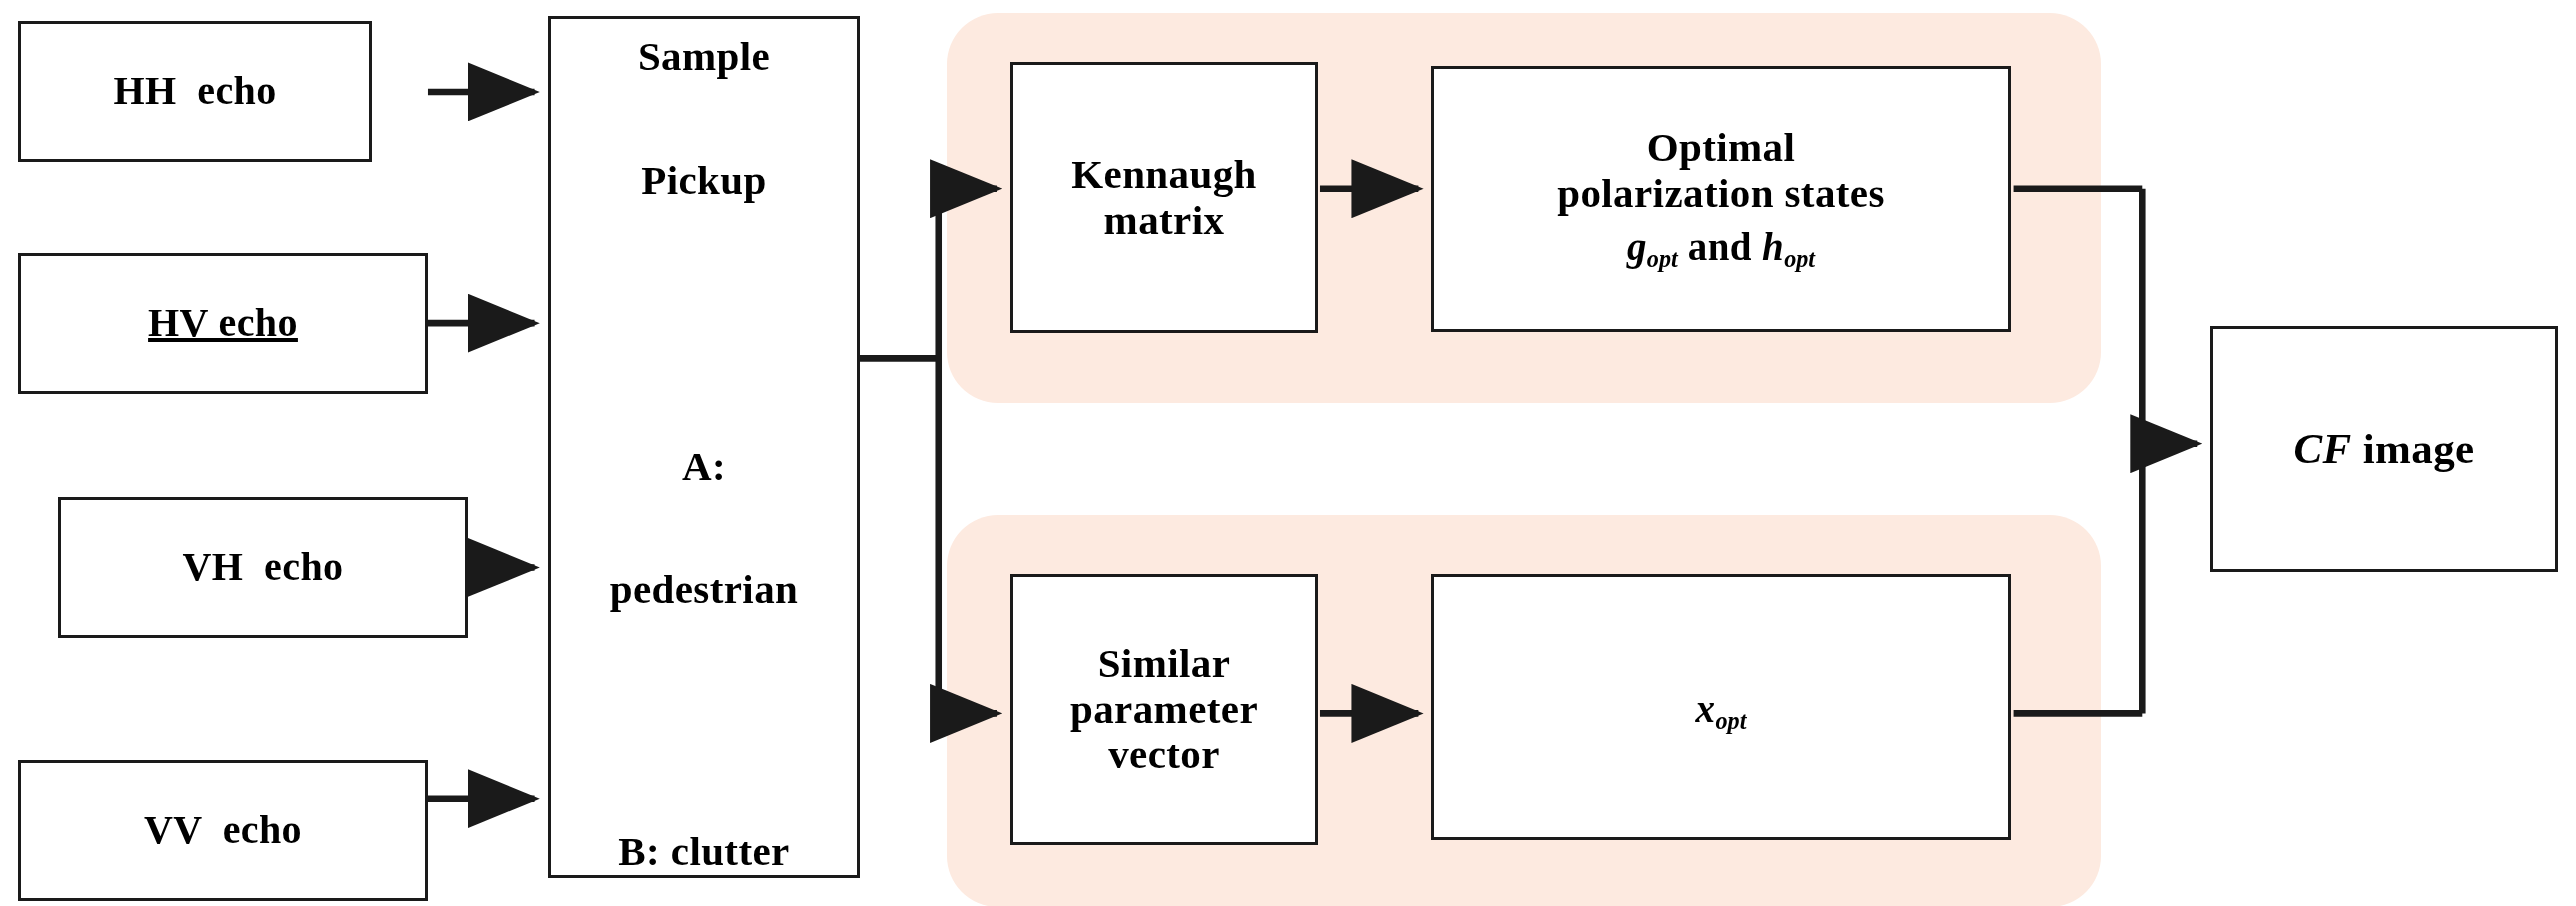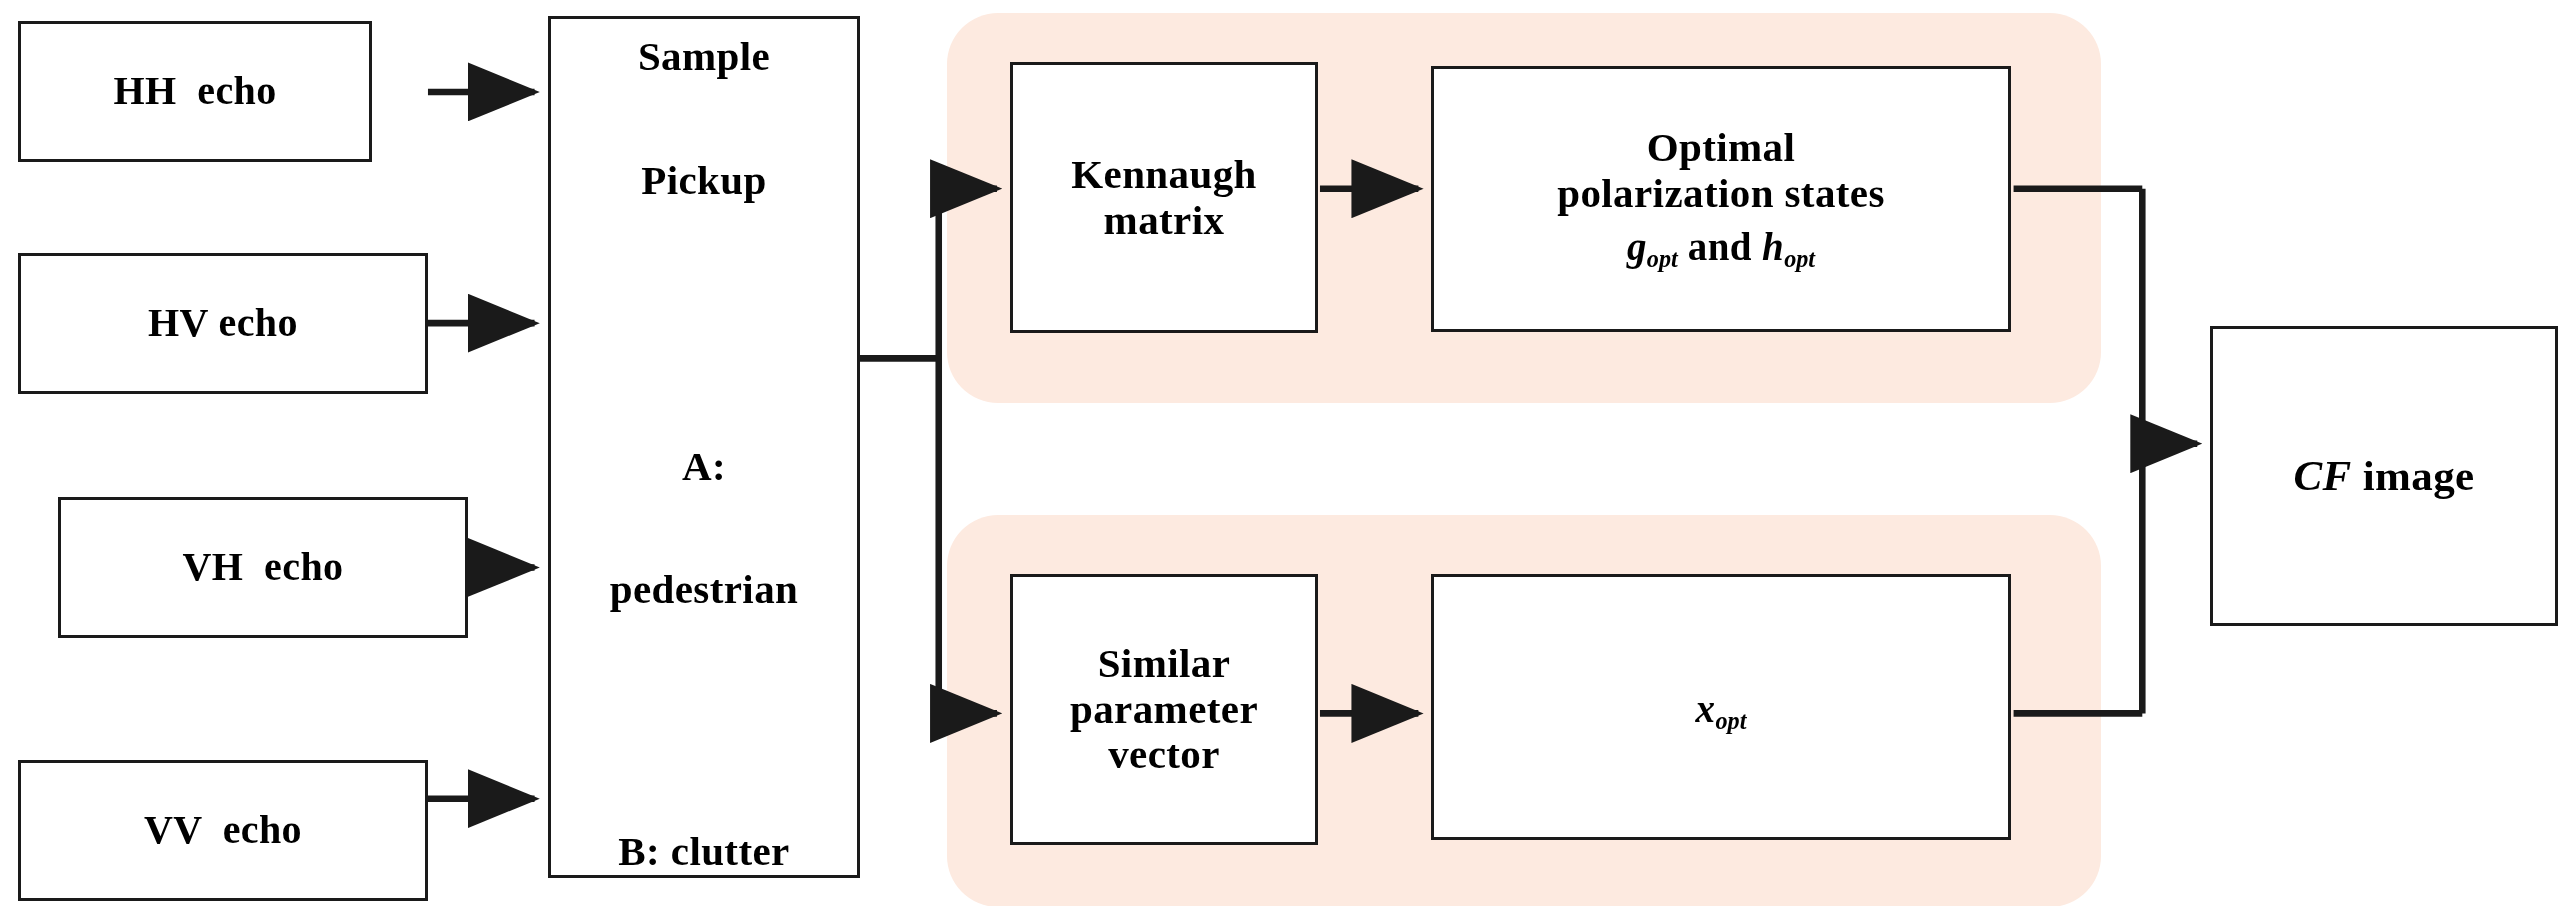--- a/index.html
+++ b/index.html
@@ -33,42 +33,42 @@
     text-align:center;
     color:#000000;
     font-weight:bold;
     line-height:1.12;
     letter-spacing:0.4px;
   }
   .node .ln{display:block;white-space:pre;}
 
   
   #node-hh{ left:18px;  top:21px;  width:354px; height:141px; font-size:40px;}
-  #node-hv{ left:18px;  top:253px; width:410px; height:141px; font-size:40px;}
+  #node-hv{ left:18px;  top:253px; width:410px; height:141px; font-size:40px;text-decoration:underline;}
   #node-vh{ left:18px;  top:497px; width:410px; height:141px; font-size:40px;margin-left:40px;}
   #node-vv{ left:18px;  top:728px; width:410px; height:141px; font-size:40px;margin-top:32px;}
 
   
   #node-sample{
     left:548px; top:16.4px; width:312px; height:862px;
     font-size:41px; justify-content:space-between; padding-top:15px;
   }
   #node-sample .gap-a{height:85px;}
   #node-sample .gap-b{height:61px;}
 
   
   #node-kennaugh{ left:1010px; top:62px;  width:308px; height:271px; font-size:41px;}
   #node-polar{    left:1431px; top:66px;  width:580px; height:266px; font-size:41px;}
 
   
   #node-simparam{ left:1010px; top:574px; width:308px; height:271px; font-size:41px;}
   #node-fusion{   left:1431px; top:574px; width:580px; height:266px; font-size:41px;}
 
   
-  #node-cf{ left:2210px; top:326px; width:348px; height:300px; font-size:43px;}
+  #node-cf{ left:2210px; top:326px; width:348px; height:246px; font-size:43px;}
 
   .mathline{display:block;white-space:nowrap;margin-top:8.2px;font-size:39px;}
   .ital{font-style:italic;font-weight:bold;}
   .ital-sub{font-style:italic;font-weight:bold;font-size:0.62em;vertical-align:-0.30em;letter-spacing:0px;}
   .romanbold{font-weight:bold;font-style:normal;}
 
   
   #wires{position:absolute;left:0;top:0;width:2576px;height:907px;pointer-events:none;}
 </style>
 </head>

